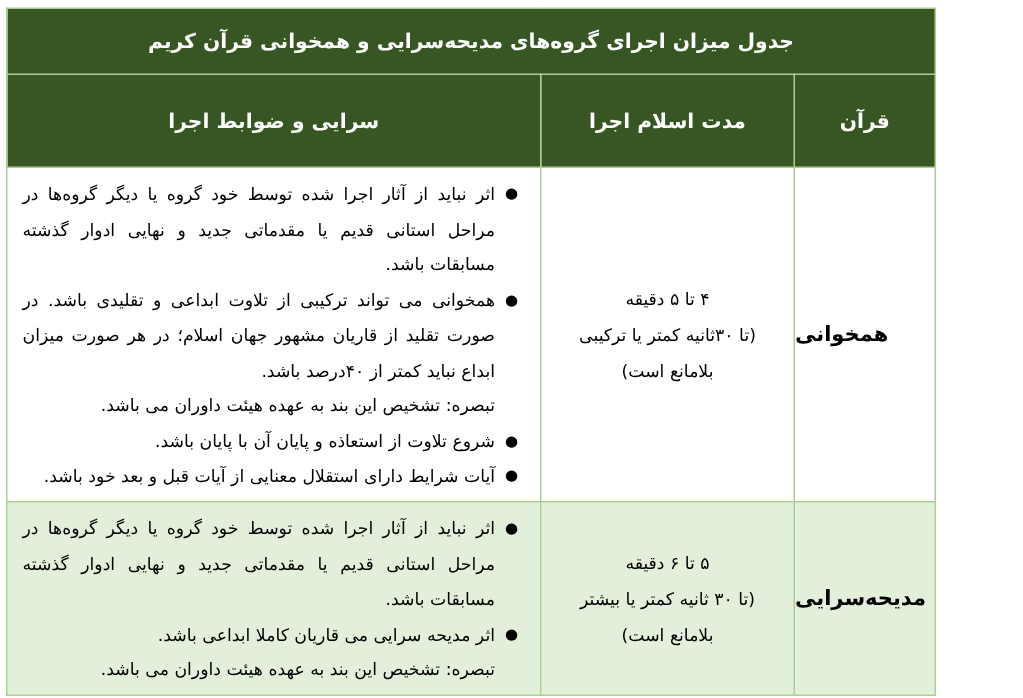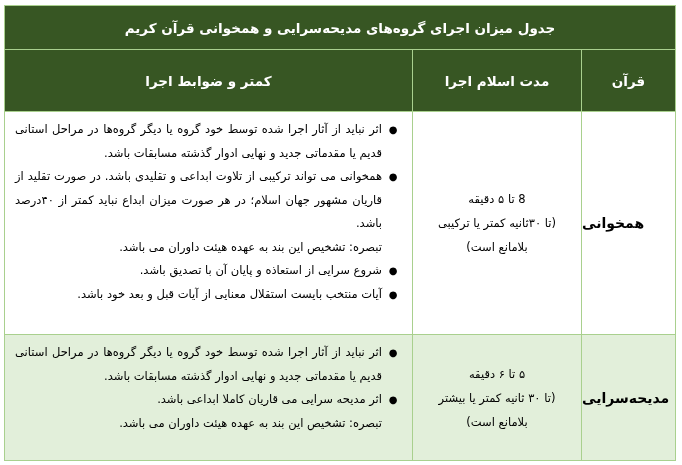--- a/index.html
+++ b/index.html
@@ -1,18 +1,18 @@
 <!DOCTYPE html>
 <html><head>
   <meta charset="utf-8">
   <style>
     html, body { margin: 0; padding: 0; background: #ffffff; }
     body { width: 682px; height: 465px; position: relative; overflow: hidden;
            font-family: "DejaVu Sans", sans-serif; }
-    .tbl { position: absolute; left: 4px; top: 5px; width: 672px;
+    .tbl { position: absolute; left: 4px; top: 5px; width: 620px;
            border-collapse: collapse; direction: rtl; table-layout: fixed; }
     .tbl td, .tbl th { border: 1.5px solid #a9d08e; padding: 0; }
     .title-row th { background: #375623; color: #ffffff; height: 43px;
                     font-size: 13.5px; font-weight: bold; text-align: center; }
     .head-row th { background: #375623; color: #ffffff; height: 61px;
                    font-size: 13.5px; font-weight: bold; text-align: center; }
     .c-field { width: 94px; }
     .c-time { width: 169px; }
     .field-cell { text-align: left; font-weight: bold; font-size: 14px; color: #000; }
     .time-cell { text-align: center; font-size: 11.5px; color: #000; line-height: 24px; }
@@ -36,49 +36,49 @@
     <col class="c-time">
     <col>
   </colgroup>
   <tbody>
       <tr class="title-row">
     <th colspan="3">جدول میزان اجرای گروه‌های مدیحه‌سرایی و همخوانی قرآن کریم</th>
   </tr>
   <tr class="head-row">
     <th>قرآن</th>
     <th>مدت اسلام اجرا</th>
-    <th>کمتر و ضوابط اجرا</th>
+    <th>سرایی و ضوابط اجرا</th>
   </tr>
 
   <tr class="row-1">
     <td class="field-cell">همخوانی</td>
     <td class="time-cell">
-      <div>8 تا ۵ دقیقه</div>
+      <div>۴ تا ۵ دقیقه</div>
       <div>(تا ۳۰ثانیه کمتر یا ترکیبی</div>
       <div>بلامانع است)</div>
     </td>
     <td class="rules-cell">
       <div class="bul">
         <span class="dot">●</span>
         <span class="txt">اثر نباید از آثار اجرا شده توسط خود گروه یا دیگر گروه‌ها در مراحل استانی قدیم یا مقدماتی جدید و نهایی ادوار گذشته مسابقات باشد.</span>
       </div>
       <div class="bul">
         <span class="dot">●</span>
         <span class="txt">همخوانی می تواند ترکیبی از تلاوت ابداعی و تقلیدی باشد. در صورت تقلید از قاریان مشهور جهان اسلام؛ در هر صورت میزان ابداع نباید کمتر از ۴۰درصد باشد.</span>
       </div>
       <div class="note">
         <b>تبصره:</b><span> تشخیص این بند به عهده هیئت داوران می باشد.</span>
       </div>
       <div class="bul">
         <span class="dot">●</span>
-        <span class="txt">شروع سرایی از استعاذه و پایان آن با تصدیق باشد.</span>
+        <span class="txt">شروع تلاوت از استعاذه و پایان آن با پایان باشد.</span>
       </div>
       <div class="bul">
         <span class="dot">●</span>
-        <span class="txt">آیات منتخب بایست استقلال معنایی از آیات قبل و بعد خود باشد.</span>
+        <span class="txt">آیات شرایط دارای استقلال معنایی از آیات قبل و بعد خود باشد.</span>
       </div>
     </td>
   </tr>
 
   <tr class="row-2">
     <td class="field-cell">مدیحه‌سرایی</td>
     <td class="time-cell">
       <div>۵ تا ۶ دقیقه</div>
       <div>(تا ۳۰ ثانیه کمتر یا بیشتر</div>
       <div>بلامانع است)</div>

